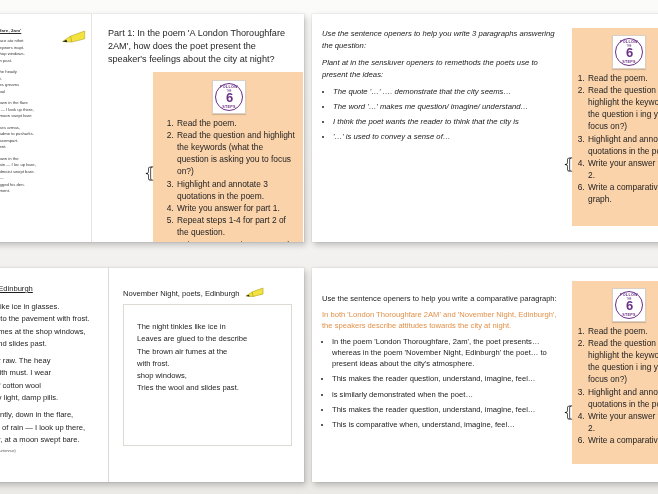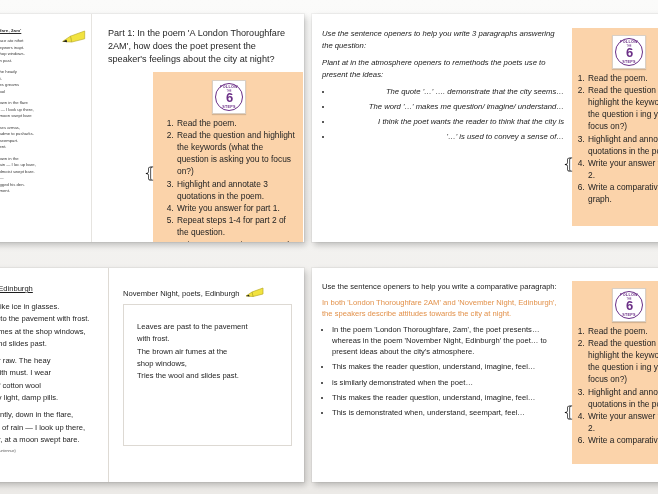--- a/index.html
+++ b/index.html
@@ -95,21 +95,21 @@
   }
 
   
   .tr-wrap{position:relative;width:100%;height:100%;display:flex;}
   .tr-text{
     flex:1;padding:14px 8px 6px 10px;box-sizing:border-box;
     font-size:7.7px;line-height:1.5;color:#222;font-style:italic;
   }
   .tr-text p{margin:0 0 6px 0;}
   .accent{color:#e2914a;}
-  ul.openers{margin:0;padding:0 0 0 11px;list-style:disc;text-align:right;}
+  ul.openers{margin:0;padding:0 0 0 11px;list-style:disc;}
   ul.openers li{margin:0 0 3.5px 0;line-height:1.5;}
   .tr-orange{
     width:114px;flex:none;background:#fbd3aa;position:relative;
     padding:5px 0 0 0;box-sizing:border-box;margin:14px 0 16px 0;
   }
   .tr-orange ol.steps{font-size:8.4px;padding-left:15px;padding-right:0;}
 
   
   .bl-wrap{position:relative;width:100%;height:100%;display:flex;background:#fff;}
   .bl-left{
@@ -128,21 +128,21 @@
   }
   .poembox{
     border:1px solid #ddd9d3;margin-top:4px;height:142px;box-sizing:border-box;
     padding:16px 8px 6px 13px;
   }
   .poembox div{font-size:7.6px;line-height:1.62;color:#1d1d1d;}
 
   
   .br-wrap{position:relative;width:100%;height:100%;display:flex;}
   .br-text{
-    flex:1;padding:13px 8px 6px 10px;box-sizing:border-box;
+    flex:1;padding:25px 8px 6px 10px;box-sizing:border-box;
     font-size:7.6px;line-height:1.46;color:#222;
   }
   .br-text p{margin:0 0 5px 0;}
   .br-orange{
     width:114px;flex:none;background:#fbd3aa;position:relative;
     padding:5px 0 0 0;box-sizing:border-box;margin:13px 0 18px 0;
   }
   .br-orange ol.steps{font-size:8.4px;padding-left:15px;}
   ul.openers2{margin:0;padding:0 0 0 10px;list-style:disc;}
   ul.openers2 li{margin:0 0 4px 0;line-height:1.46;}
@@ -216,21 +216,21 @@
 
         <div class="brace" style="left:52px;top:152px;">⦃</div>
       </div>
     </div>
   </div>
 
   <div class="panel" id="panel-tr">
     <div class="tr-wrap">
       <div class="tr-text">
         <p>Use the sentence openers to help you write 3 paragraphs answering the question:</p>
-        <p>Plant at in the atmosphere openers to remethods the poets use to present the ideas:</p>
+        <p>Plant at in the sensluver openers to remethods the poets use to present the ideas:</p>
         <ul class="openers">
           <li>The quote '…' …. demonstrate that the city seems…</li>
           <li>The word '…' makes me question/ imagine/ understand…</li>
           <li>I think the poet wants the reader to think that the city is</li>
           <li>'…' is used to convey a sense of…</li>
         </ul>
       </div>
 
       <div class="tr-orange">
         <div class="badge">
@@ -276,41 +276,42 @@
       <div class="bl-right">
         <span class="bl-rtitle">November Night, poets, Edinburgh</span>
         <span class="pencil" style="position:relative;display:inline-block;width:20px;height:12px;vertical-align:-2px;">
           <svg viewBox="0 0 40 28" width="20" height="14">
             <path d="M38 4 L16 12 L18 21 L38 16 Z" fill="#f2e33f" stroke="#b9ab25" stroke-width="1.4"></path>
             <path d="M16 12 L4 20 L18 21 Z" fill="#f2e33f" stroke="#b9ab25" stroke-width="1.4"></path>
             <path d="M4 20 L10 17.5 L11 21.2 Z" fill="#1c1c1c"></path>
           </svg>
         </span>
         <div class="poembox">
-          <div>Leaves are past to the pavement</div>
+          <div>The night tinkles like ice in</div>
+          <div>Leaves are glued to the describe</div>
+          <div>The brown air fumes at the</div>
           <div>with frost.</div>
-          <div>The brown air fumes at the</div>
           <div>shop windows,</div>
           <div>Tries the wool and slides past.</div>
         </div>
       </div>
     </div>
   </div>
 
   <div class="panel" id="panel-br">
     <div class="br-wrap">
       <div class="br-text">
         <p>Use the sentence openers to help you write a comparative paragraph:</p>
         <p class="accent">In both 'London Thoroughfare 2AM' and 'November Night, Edinburgh', the speakers describe attitudes towards the city at night.</p>
         <ul class="openers2">
           <li>In the poem 'London Thoroughfare, 2am', the poet presents… whereas in the poem 'November Night, Edinburgh' the poet… to present ideas about the city's atmosphere.</li>
           <li>This makes the reader question, understand, imagine, feel…</li>
           <li>is similarly demonstrated when the poet…</li>
           <li>This makes the reader question, understand, imagine, feel…</li>
-          <li>This is demonstrated when, understand, seempart, feel…</li>
+          <li>This is comparative when, understand, imagine, feel…</li>
         </ul>
       </div>
 
       <div class="br-orange">
         <div class="badge">
           <div class="badge-circle">
             <div class="badge-follow">FOLLOW</div>
             <div class="badge-the">THE</div>
             <div class="badge-six">6</div>
             <div class="badge-steps">STEPS</div>

